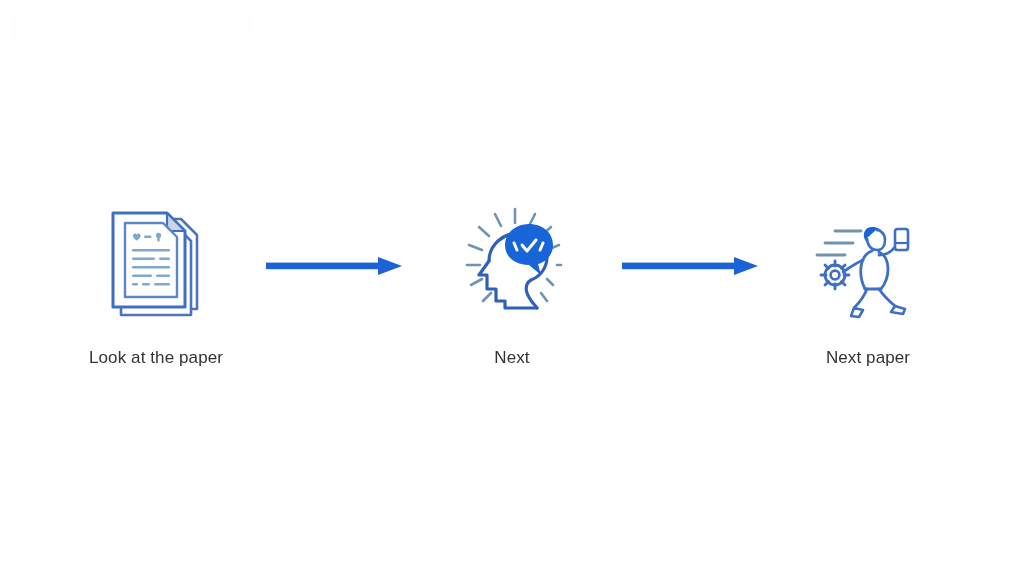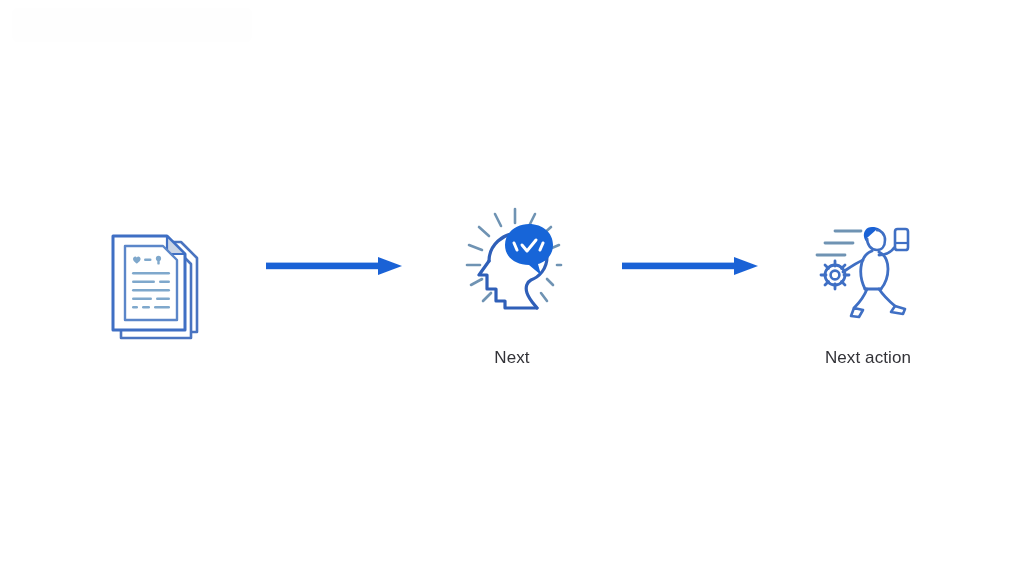--- a/index.html
+++ b/index.html
@@ -109,20 +109,21 @@
           <rect x="35" y="52.5" width="23" height="2.6" rx="1.3" fill="#7fa8cc"></rect>
           <rect x="62" y="52.5" width="11" height="2.6" rx="1.3" fill="#7fa8cc"></rect>
           <rect x="35" y="61" width="38" height="2.6" rx="1.3" fill="#7fa8cc"></rect>
           <rect x="35" y="69.5" width="20" height="2.6" rx="1.3" fill="#7fa8cc"></rect>
           <rect x="59" y="69.5" width="14" height="2.6" rx="1.3" fill="#7fa8cc"></rect>
           <rect x="35" y="78" width="6" height="2.6" rx="1.3" fill="#7fa8cc"></rect>
           <rect x="45" y="78" width="8" height="2.6" rx="1.3" fill="#7fa8cc"></rect>
           <rect x="57" y="78" width="16" height="2.6" rx="1.3" fill="#7fa8cc"></rect>
         </svg>
       </div>
+      <div class="step-label">Look at the paper</div>
     </div>
 
     <div class="connector">
       <svg class="arrow-svg" width="136" height="22" viewBox="0 0 136 22" aria-hidden="true">
         <rect x="0" y="7.6" width="116" height="6.6" fill="#1a62d6"></rect>
         <path d="M112 2 L136 11 L112 20 Z" fill="#1a62d6"></path>
       </svg>
     </div>
 
     <div class="step">
@@ -203,17 +204,17 @@
 
           <path d="M54 55 C47 58 40 63 34 67" fill="none" stroke="#3f6fc4" stroke-width="2.8" stroke-linecap="round"></path>
 
           <path d="M70 84 C74 90 80 96 86 101" fill="none" stroke="#3f6fc4" stroke-width="2.8" stroke-linecap="round"></path>
           <path d="M86 101 L96 104 L94 109 L82 107 Z" fill="#ffffff" stroke="#3f6fc4" stroke-width="2.6" stroke-linejoin="round"></path>
 
           <path d="M58 84 C55 92 50 98 45 103" fill="none" stroke="#3f6fc4" stroke-width="2.8" stroke-linecap="round"></path>
           <path d="M45 103 L42 111 L50 112 L54 105 Z" fill="#ffffff" stroke="#3f6fc4" stroke-width="2.6" stroke-linejoin="round"></path>
         </svg>
       </div>
-      <div class="step-label">Next action</div>
+      <div class="step-label">Next paper</div>
     </div>
 
   </div>
 </div>
 
 </body></html>

